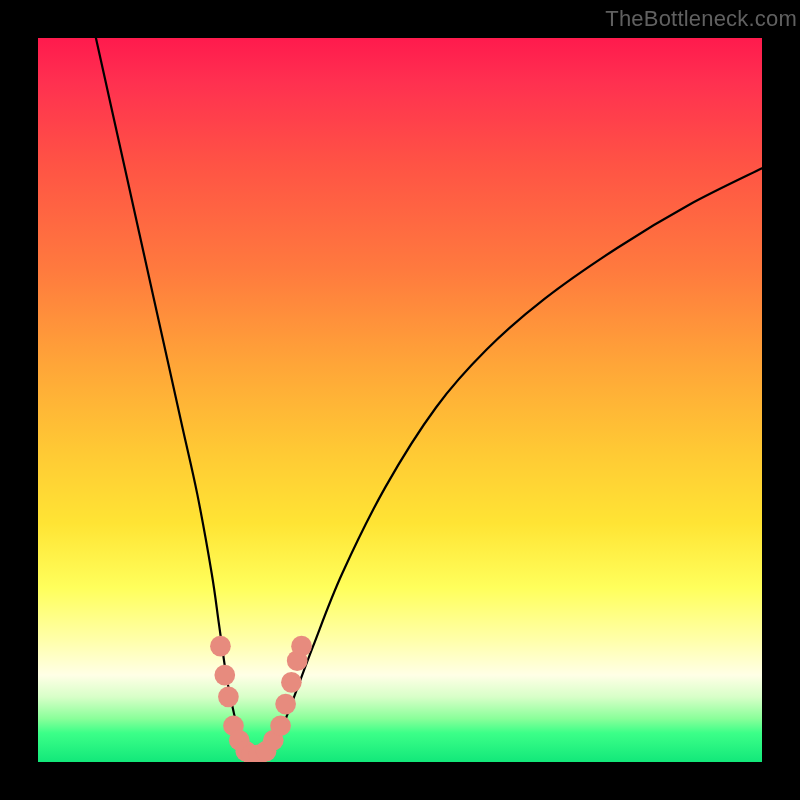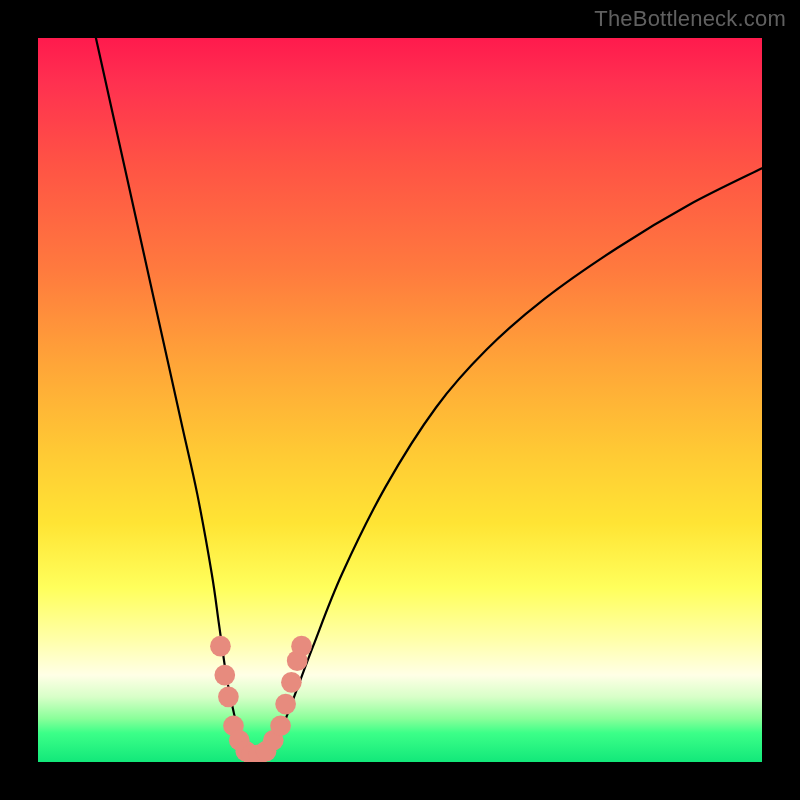--- a/index.html
+++ b/index.html
@@ -12,21 +12,21 @@
     font-family: Arial, sans-serif;
   }
   .container {
     position: relative;
     width: 800px;
     height: 800px;
   }
   .watermark {
     position: absolute;
     top: 6px;
-    right: 14px;
+    right: 3px;
     color: #606060;
     font-size: 22px;
     font-weight: 500;
     z-index: 10;
     letter-spacing: 0.2px;
   }
   .plot-area {
     position: absolute;
     left: 38px;
     top: 38px;

